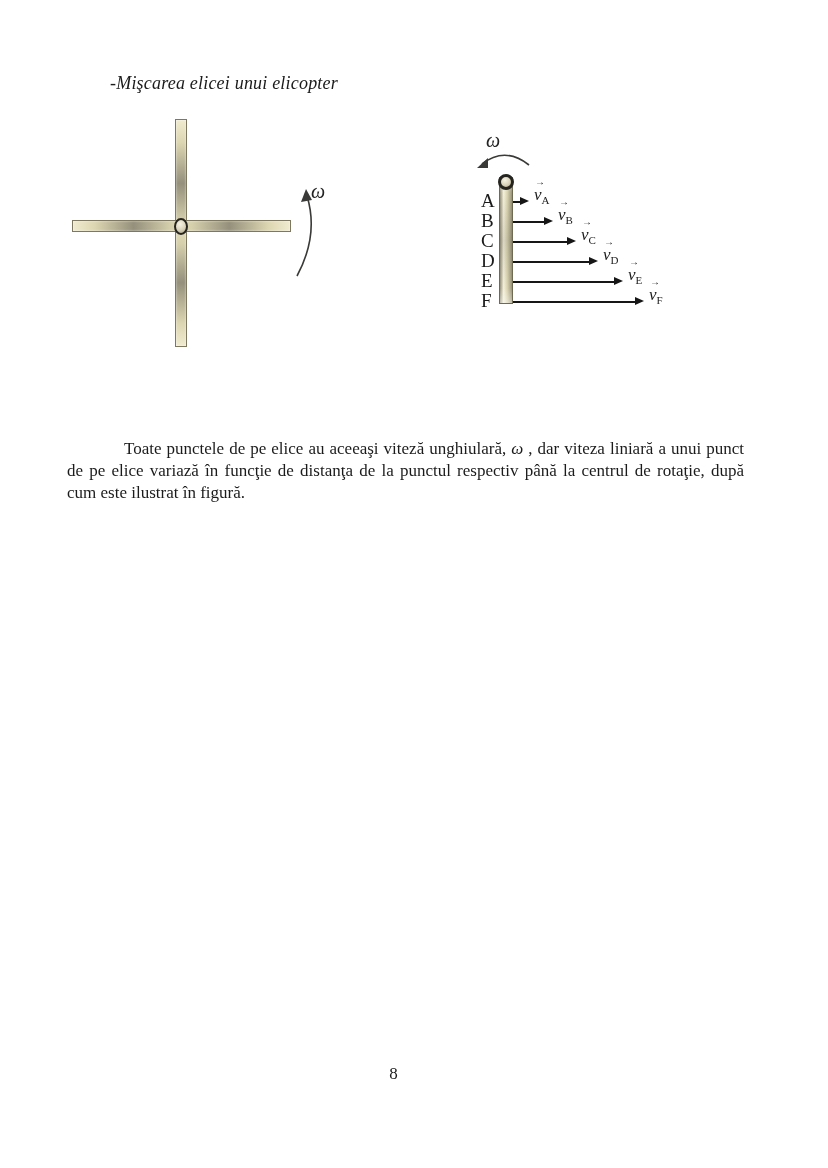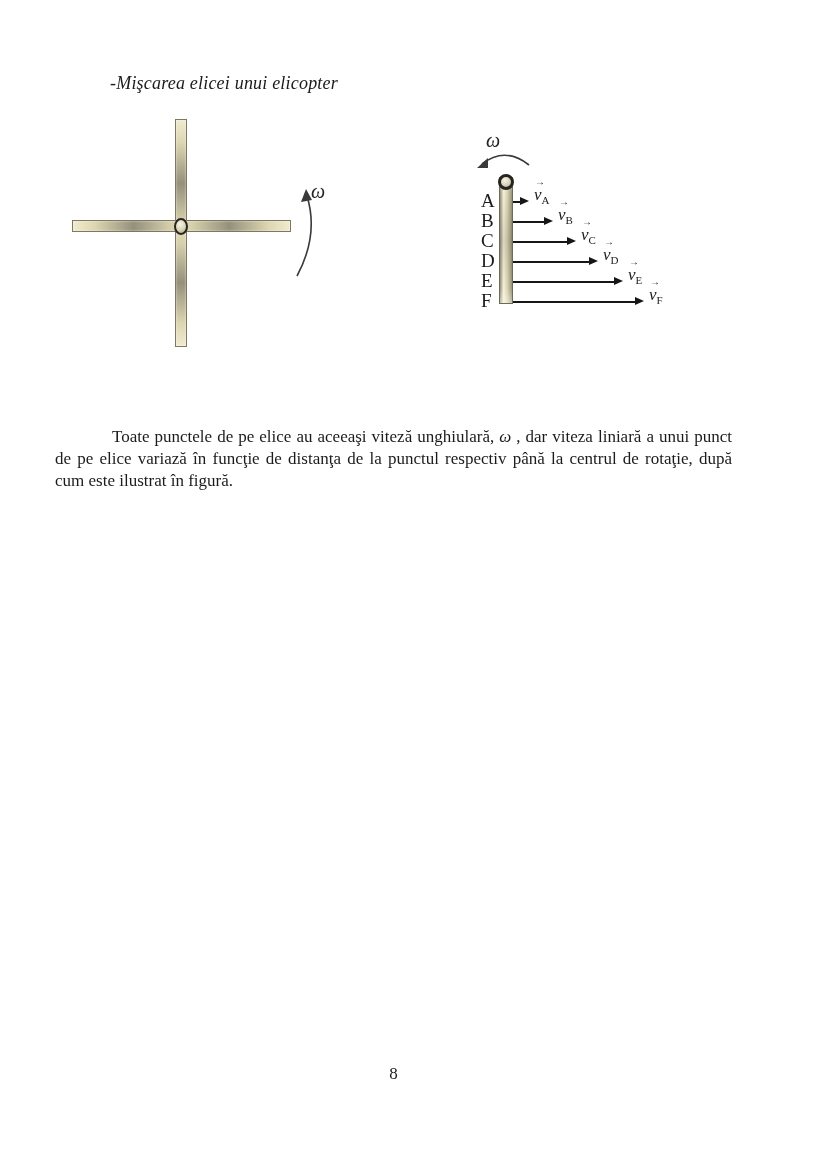--- a/index.html
+++ b/index.html
@@ -62,21 +62,21 @@
     content:""; position:absolute; right:-9px; top:-4px;
     border-left:9px solid #161616; border-top:4.5px solid transparent;
     border-bottom:4.5px solid transparent;
   }
   .vlabel { position:absolute; top:-17px; font-size:17px; font-style:italic; white-space:nowrap; }
   .vhat { position:absolute; left:1px; top:-9px; font-size:10px; font-style:normal; }
   .vlabel sub { font-size:11px; font-style:normal; }
 
   
   .para {
-    position:absolute; left:55px; top:426px; width:677px; margin:0;
+    position:absolute; left:55px; top:426px; width:677px; margin:12px;
     font-size:17px; line-height:22px; text-align:justify; text-indent:57px;
   }
   .omega-inline { font-style:italic; }
 
   
   .pageno {
     position:absolute; left:55px; top:1064px; width:677px;
     text-align:center; font-size:17px;
   }
 </style>

